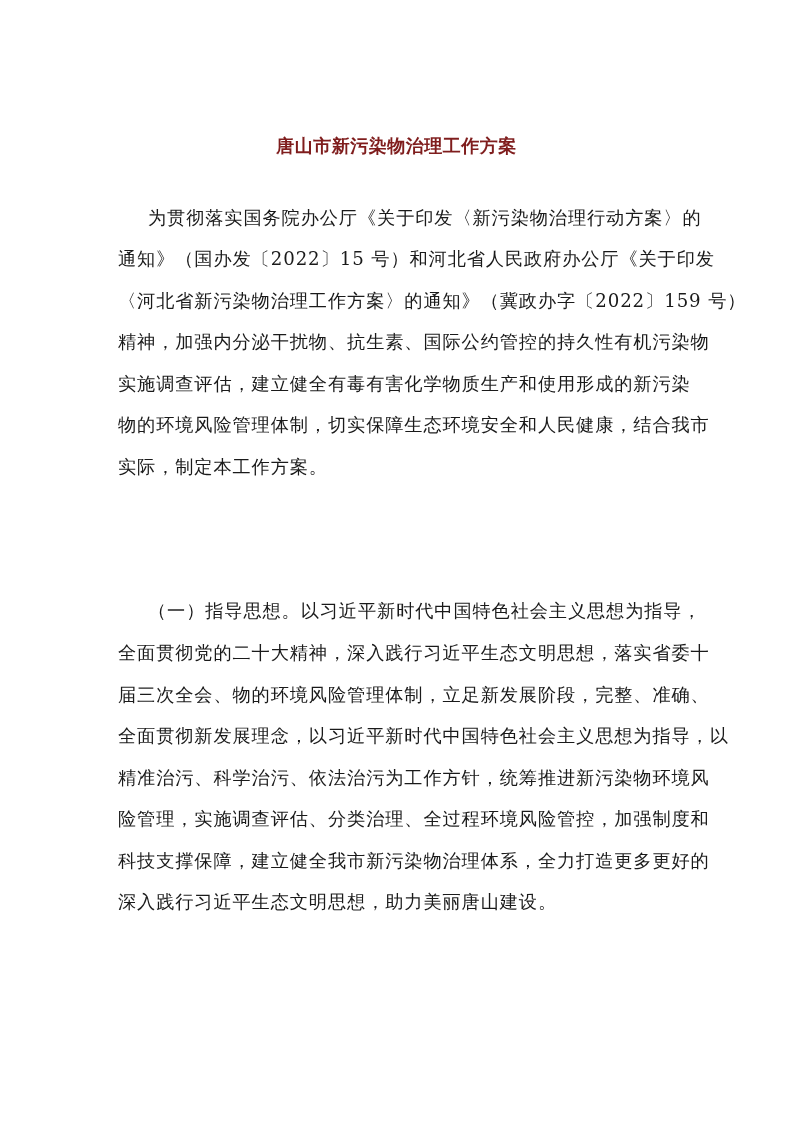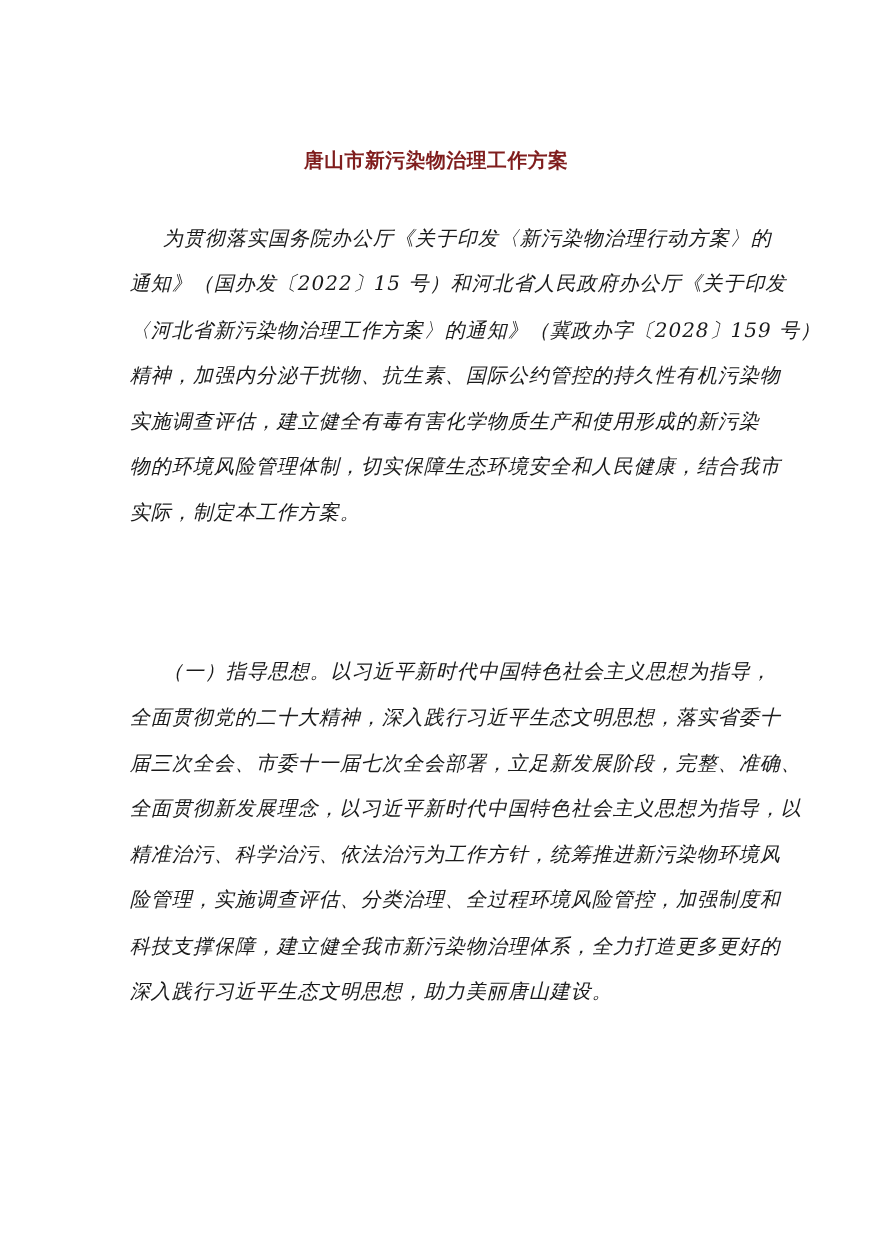--- a/index.html
+++ b/index.html
@@ -3,45 +3,45 @@
 <meta charset="utf-8">
 <style>
   html, body { margin: 0; padding: 0; background: #ffffff; }
   body { width: 793px; height: 1122px; position: relative; overflow: hidden;
          font-family: "DejaVu Serif", "Liberation Serif", serif; color: #111; }
   .page { position: absolute; left: 0; top: 0; width: 793px; height: 1122px; background: #fff; }
   .title { position: absolute; top: 134px; left: 0; width: 793px; text-align: center;
            font-family: "DejaVu Sans", "Liberation Sans", sans-serif; font-weight: bold;
            font-size: 18px; letter-spacing: 0.5px; color: #7f1d1d; }
   .line { position: absolute; left: 118px; width: 560px; font-size: 18.2px; line-height: 24px;
-          white-space: nowrap; color: #1a1a1a; letter-spacing: 0.9px; font-style: italic; }
+          white-space: nowrap; color: #1a1a1a; letter-spacing: 0.9px; }
   .line.indent { left: 148px; }
   .line.just { text-align-last: justify; text-align: justify; width: 554px; }
   .line.indent.just { width: 524px; }
 </style>
 </head>
 <body>
 
 <div class="page">
   <div class="title">唐山市新污染物治理工作方案</div>
 
   <div>
     <div class="line indent just" style="top:206px">为贯彻落实国务院办公厅《关于印发〈新污染物治理行动方案〉的</div>
     <div class="line just" style="top:247px">通知》（国办发〔2022〕15 号）和河北省人民政府办公厅《关于印发</div>
-    <div class="line just" style="top:289px">〈河北省新污染物治理工作方案〉的通知》（冀政办字〔2028〕159 号）</div>
+    <div class="line just" style="top:289px">〈河北省新污染物治理工作方案〉的通知》（冀政办字〔2022〕159 号）</div>
     <div class="line just" style="top:330px">精神，加强内分泌干扰物、抗生素、国际公约管控的持久性有机污染物</div>
     <div class="line just" style="top:372px">实施调查评估，建立健全有毒有害化学物质生产和使用形成的新污染</div>
     <div class="line just" style="top:413px">物的环境风险管理体制，切实保障生态环境安全和人民健康，结合我市</div>
     <div class="line" style="top:455px">实际，制定本工作方案。</div>
   </div>
 
 
   <div>
     <div class="line indent just" style="top:599px">（一）指导思想。以习近平新时代中国特色社会主义思想为指导，</div>
     <div class="line just" style="top:641px">全面贯彻党的二十大精神，深入践行习近平生态文明思想，落实省委十</div>
-    <div class="line just" style="top:683px">届三次全会、市委十一届七次全会部署，立足新发展阶段，完整、准确、</div>
+    <div class="line just" style="top:683px">届三次全会、物的环境风险管理体制，立足新发展阶段，完整、准确、</div>
     <div class="line just" style="top:724px">全面贯彻新发展理念，以习近平新时代中国特色社会主义思想为指导，以</div>
     <div class="line just" style="top:766px">精准治污、科学治污、依法治污为工作方针，统筹推进新污染物环境风</div>
     <div class="line just" style="top:807px">险管理，实施调查评估、分类治理、全过程环境风险管控，加强制度和</div>
     <div class="line just" style="top:849px">科技支撑保障，建立健全我市新污染物治理体系，全力打造更多更好的</div>
     <div class="line" style="top:890px">深入践行习近平生态文明思想，助力美丽唐山建设。</div>
   </div>
 </div>
 
 </body></html>

